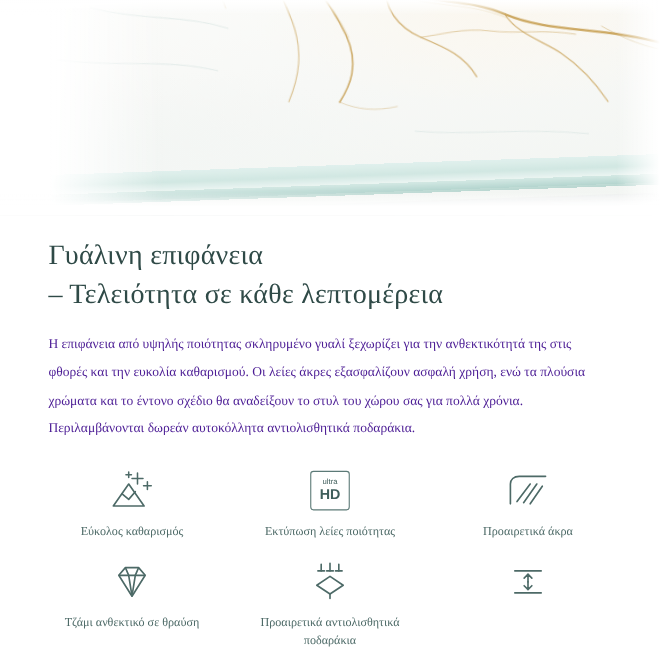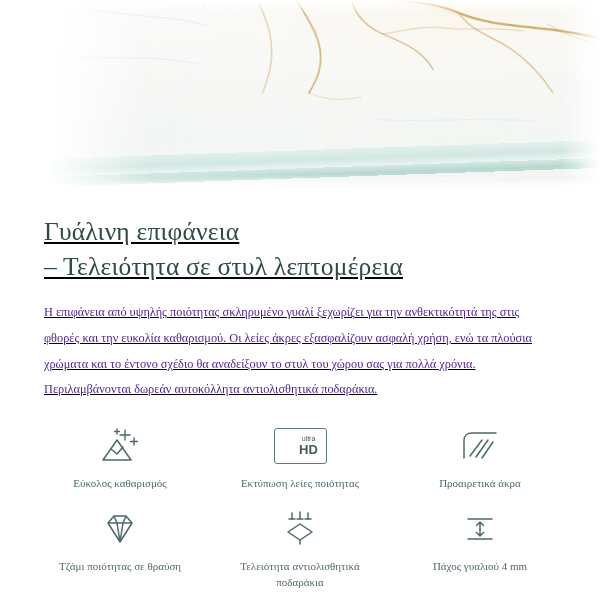--- a/index.html
+++ b/index.html
@@ -95,21 +95,20 @@
   .hero-mask-r {
     position: absolute;
     right: 0; top: 0;
     width: 40px; height: 196px;
     background: linear-gradient(270deg, #ffffff 0%, rgba(255,255,255,0) 100%);
   }
 
   
   .content {
     padding: 18px 32px 0 44px;
-    text-decoration: underline;
   }
   h1.headline {
     margin: 0;
     font-family: "Liberation Serif", serif;
     font-weight: 400;
     font-size: 25.5px;
     line-height: 1.38;
     color: #2f4a47;
     letter-spacing: 0.2px;
   }
@@ -155,21 +154,20 @@
   .hd-box {
     width: 34px; height: 34px;
     border: 1.6px solid #5c7a77;
     border-radius: 3px;
     display: flex;
     flex-direction: column;
     align-items: center;
     justify-content: center;
     color: #3f5e5b;
     font-family: "Liberation Sans", sans-serif;
-    padding-left: 17px;
   }
   .hd-box .u {
     font-size: 7px;
     line-height: 8px;
     letter-spacing: 0px;
   }
   .hd-box .h {
     font-size: 13px;
     font-weight: bold;
     line-height: 13px;
@@ -211,21 +209,21 @@
 
     <div class="hero-mask-l"></div>
     <div class="hero-mask-t"></div>
     <div class="hero-mask-r"></div>
     <div class="hero-mask-b"></div>
   </div>
 
   <div class="content">
     <h1 class="headline">
       <span>Γυάλινη επιφάνεια</span>
-      <span class="l2">– Τελειότητα σε στυλ λεπτομέρεια</span>
+      <span class="l2">– Τελειότητα σε κάθε λεπτομέρεια</span>
     </h1>
     <p class="body">Η επιφάνεια από υψηλής ποιότητας σκληρυμένο γυαλί ξεχωρίζει για την ανθεκτικότητά της στις φθορές και την ευκολία καθαρισμού. Οι λείες άκρες εξασφαλίζουν ασφαλή χρήση, ενώ τα πλούσια χρώματα και το έντονο σχέδιο θα αναδείξουν το στυλ του χώρου σας για πολλά χρόνια. Περιλαμβάνονται δωρεάν αυτοκόλλητα αντιολισθητικά ποδαράκια.</p>
   </div>
 
   <div class="features">
 
     <div class="feature">
       <div class="ico">
         <svg width="46" height="40" viewBox="0 0 46 40">
           <g fill="none" stroke="#4d6a67" stroke-width="1.5" stroke-linejoin="round" stroke-linecap="round">
@@ -270,45 +268,44 @@
       <div class="ico">
         <svg width="40" height="36" viewBox="0 0 40 36">
           <g fill="none" stroke="#4d6a67" stroke-width="1.5" stroke-linejoin="round">
             <path d="M8 12 L14 5 L26 5 L32 12 L20 31 Z"></path>
             <path d="M8 12 L32 12"></path>
             <path d="M14 5 L17 12 L20 31"></path>
             <path d="M26 5 L23 12 L20 31"></path>
           </g>
         </svg>
       </div>
-      <div class="cap">Τζάμι ποιότητας σε θραύση</div>
+      <div class="cap">Τζάμι ανθεκτικό σε θραύση</div>
     </div>
 
     <div class="feature">
       <div class="ico">
         <svg width="40" height="38" viewBox="0 0 40 38">
           <g fill="none" stroke="#4d6a67" stroke-width="1.5" stroke-linecap="round" stroke-linejoin="round">
             <path d="M12 3 L12 9 M20 2 L20 9 M28 3 L28 9"></path>
             <path d="M9 9 L15 9 M17 9 L23 9 M25 9 L31 9"></path>
             <path d="M20 14 L32 22 L20 30 L8 22 Z"></path>
             <path d="M20 30 L20 34"></path>
           </g>
         </svg>
       </div>
-      <div class="cap">Τελειότητα αντιολισθητικά ποδαράκια</div>
+      <div class="cap">Προαιρετικά αντιολισθητικά ποδαράκια</div>
     </div>
 
     <div class="feature">
       <div class="ico">
         <svg width="40" height="36" viewBox="0 0 40 36">
           <g fill="none" stroke="#4d6a67" stroke-width="1.5" stroke-linecap="round">
             <path d="M8 8 L32 8"></path>
             <path d="M8 28 L32 28"></path>
             <path d="M20 11 L20 18 M16.5 14.5 L20 11 L23.5 14.5"></path>
             <path d="M20 25 L20 18 M16.5 21.5 L20 25 L23.5 21.5"></path>
           </g>
         </svg>
       </div>
-      <div class="cap">Πάχος γυαλιού 4 mm</div>
     </div>
 
   </div>
 </div>
 
 </body></html>

